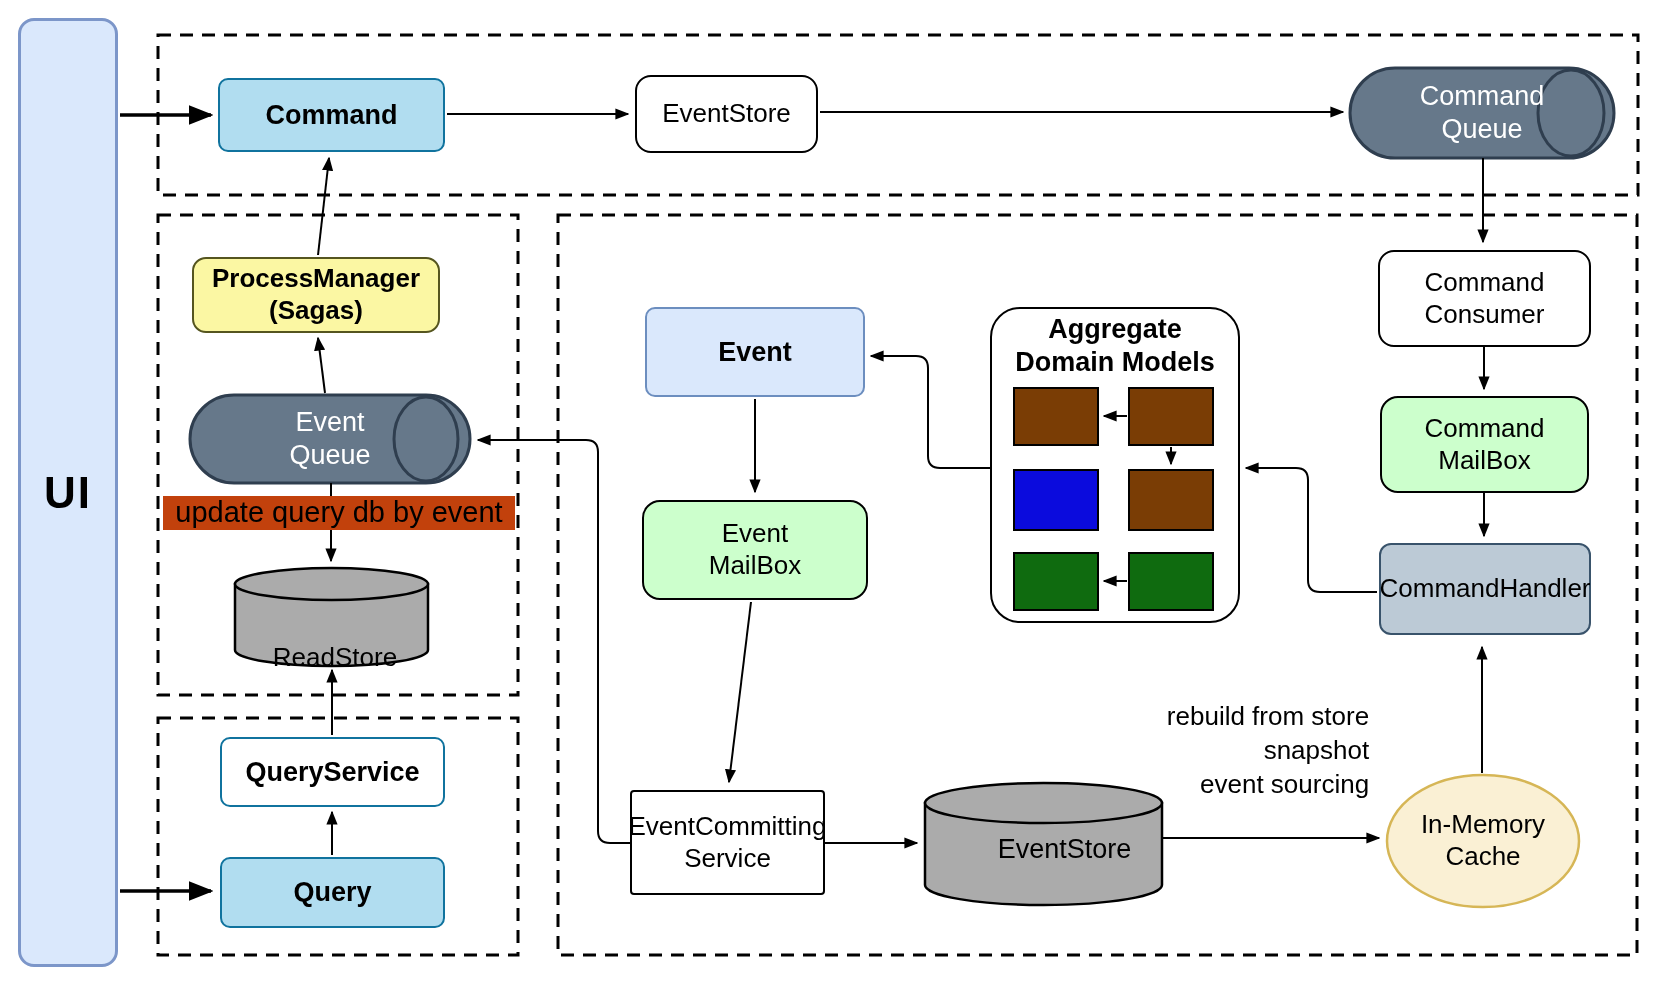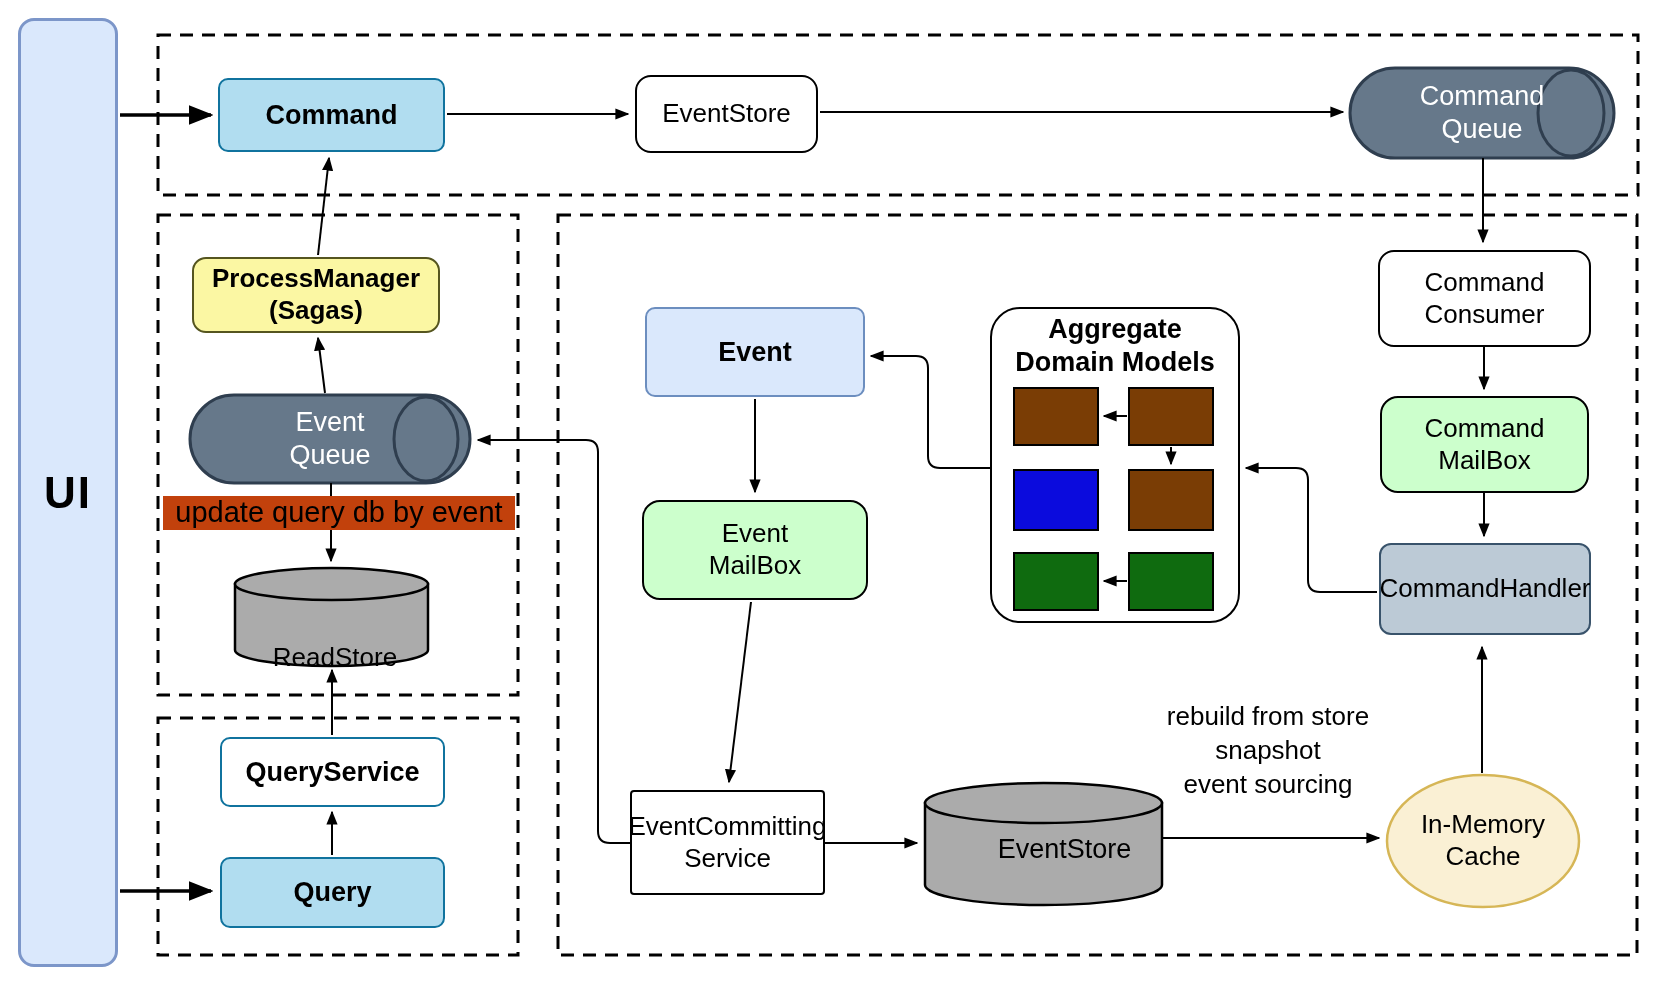--- a/index.html
+++ b/index.html
@@ -21,21 +21,21 @@
   .box-white{background:#ffffff;border:2px solid #000;border-radius:16px;}
   .box-whiteblue{background:#ffffff;border:2px solid #10739E;border-radius:10px;}
   .box-green{background:#CCFFCC;border:2.5px solid #000;border-radius:18px;}
   .box-yellow{background:#FBF7A3;border:2px solid #55551F;border-radius:14px;font-weight:bold;}
   .box-handler{background:#BCCAD6;border:2.5px solid #39536B;border-radius:12px;}
   .box-ui{background:#DAE8FC;border:3.5px solid #7C96C9;border-radius:16px;
           font-weight:bold;font-size:44px;letter-spacing:2px;}
   .box-adm{background:#ffffff;border:2.5px solid #000;border-radius:30px;}
   .whitetext{color:#ffffff;font-size:27px;}
   .note{font-size:29px;background:#c2410c;padding:0 4px;}
-  .note-multi{font-size:26px;line-height:34px;}
+  .note-multi{font-size:26px;line-height:34px;text-align:right;}
   .dash{fill:none;stroke:#000;stroke-width:3;stroke-dasharray:13 9;}
   .arr{fill:none;stroke:#000;stroke-width:2;marker-end:url(#arw);}
   .thick{stroke-width:3.5;}
 </style>
 </head>
 <body>
 
 <div class="canvas">
 
   <div class="node box-ui" style="left:18px;top:18px;width:100px;height:949px;">UI</div>

